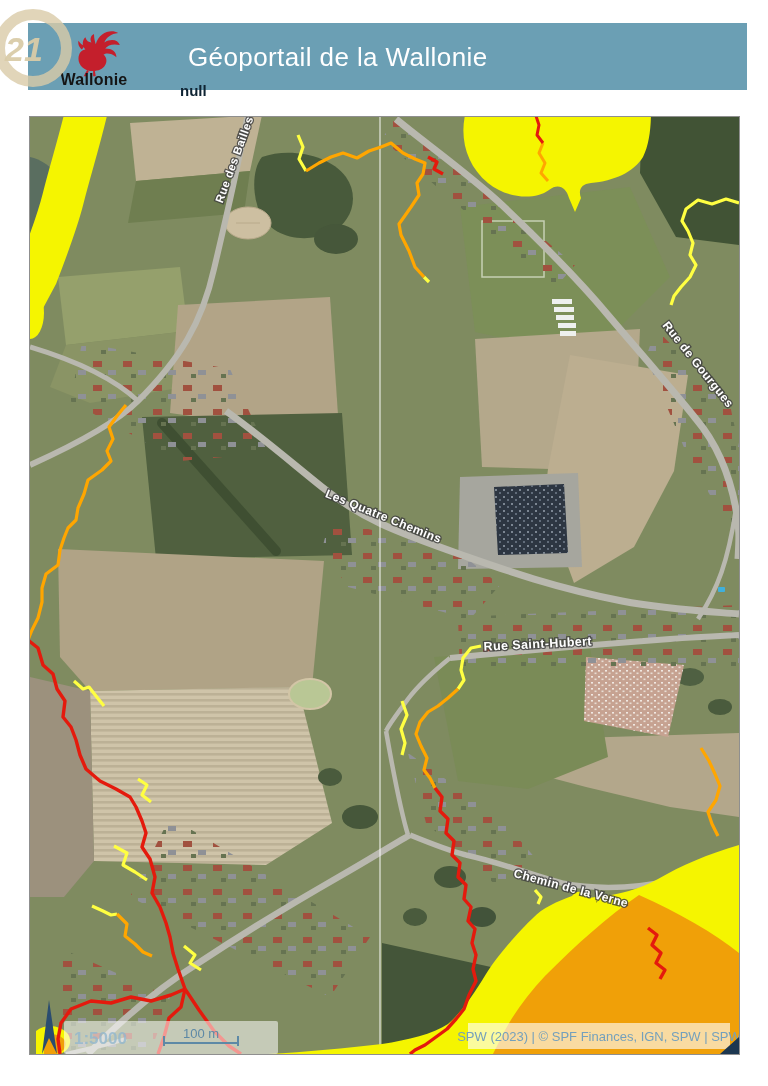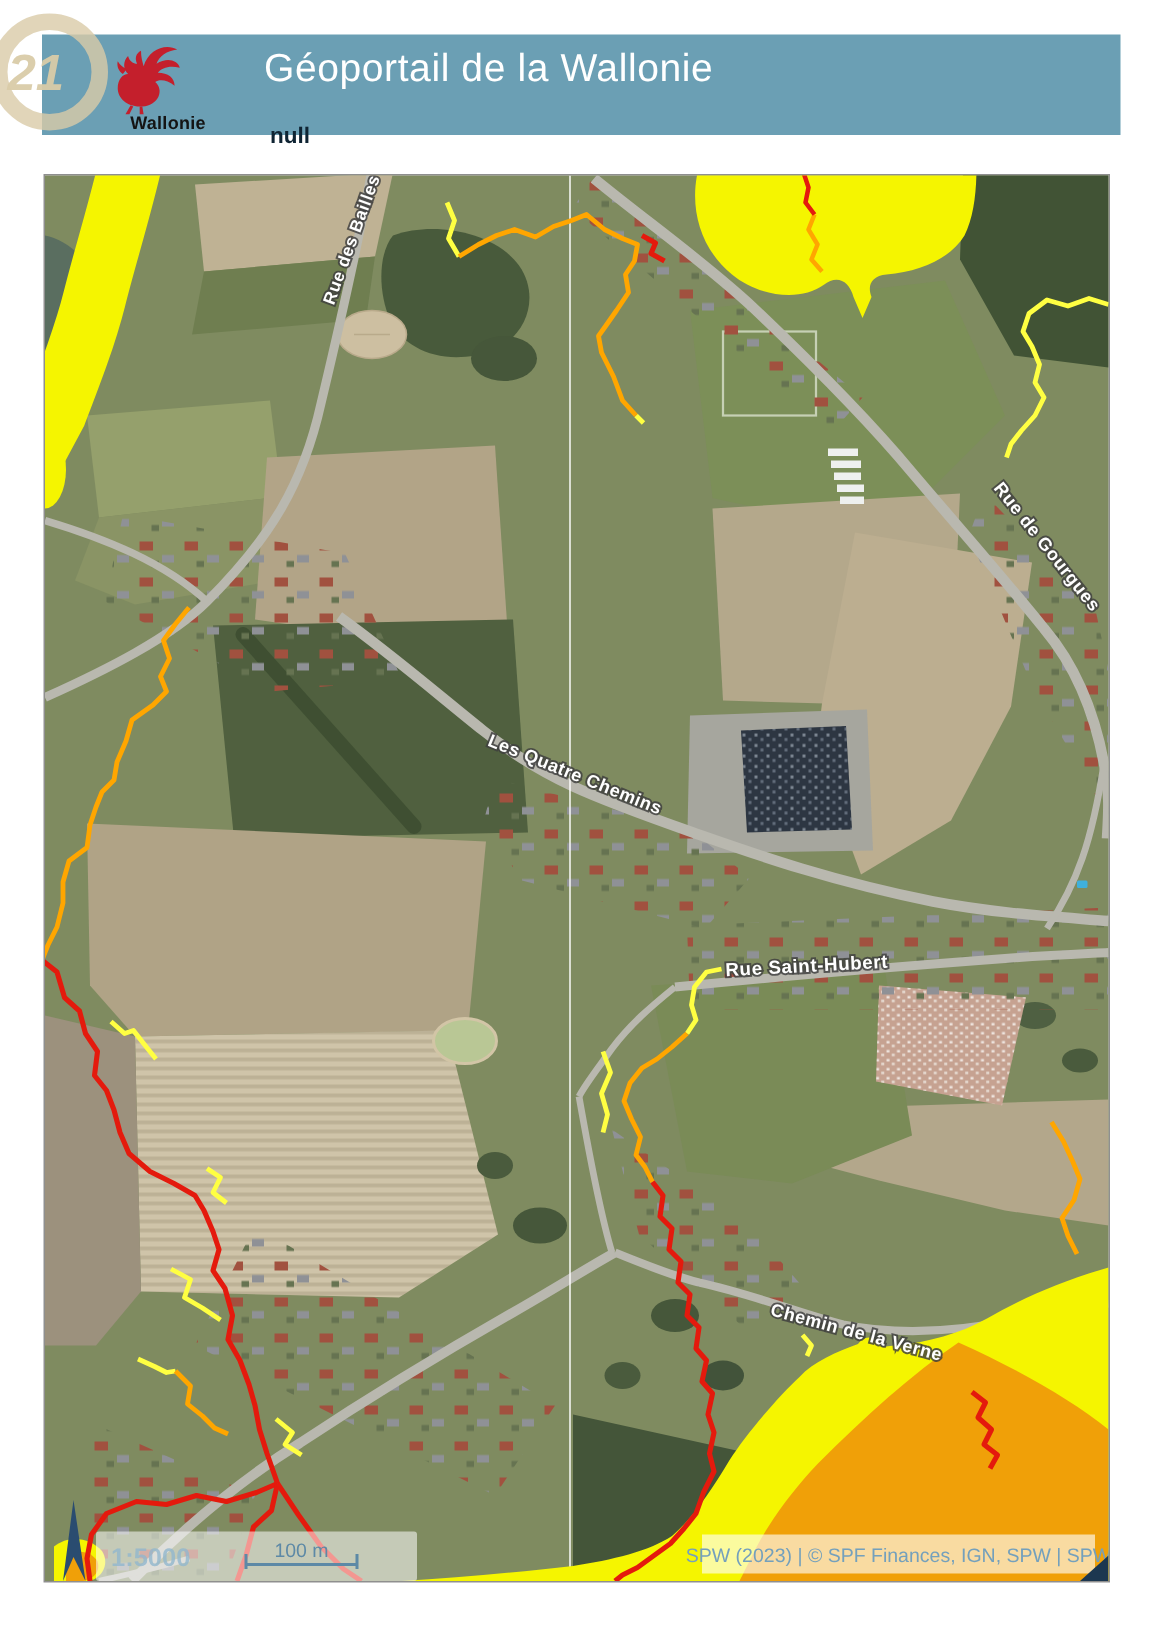--- a/index.html
+++ b/index.html
@@ -8,25 +8,25 @@
     font-family:"Liberation Sans",sans-serif;
   }
   
   .band{
     position:absolute;left:28px;top:23px;width:719px;height:67px;
     background:#6b9fb4;
   }
   .logo{position:absolute;left:10px;top:1px;width:112px;height:66px;text-align:center;}
   .logo svg{position:absolute;left:28px;top:3px;}
   .logoname{
-    position:absolute;left:18px;bottom:1px;width:100%;
-    font-size:12px;font-weight:700;color:#141414;letter-spacing:.2px;
+    position:absolute;left:0;bottom:1px;width:100%;
+    font-size:16px;font-weight:700;color:#141414;letter-spacing:.2px;
   }
   .page-title{
-    position:absolute;left:148px;top:7px;margin:0;
+    position:absolute;left:148px;top:7px;margin:12px;
     font-size:26px;font-weight:400;color:#ffffff;letter-spacing:.4px;
   }
   .subtitle{
     position:absolute;left:152px;top:59px;
     font-size:15px;font-weight:700;color:#0f2433;
   }
   .wm{
     position:absolute;left:-6px;top:9px;width:56px;height:56px;
     border:11px solid rgba(217,203,168,.8);border-radius:50%;z-index:6;
   }

